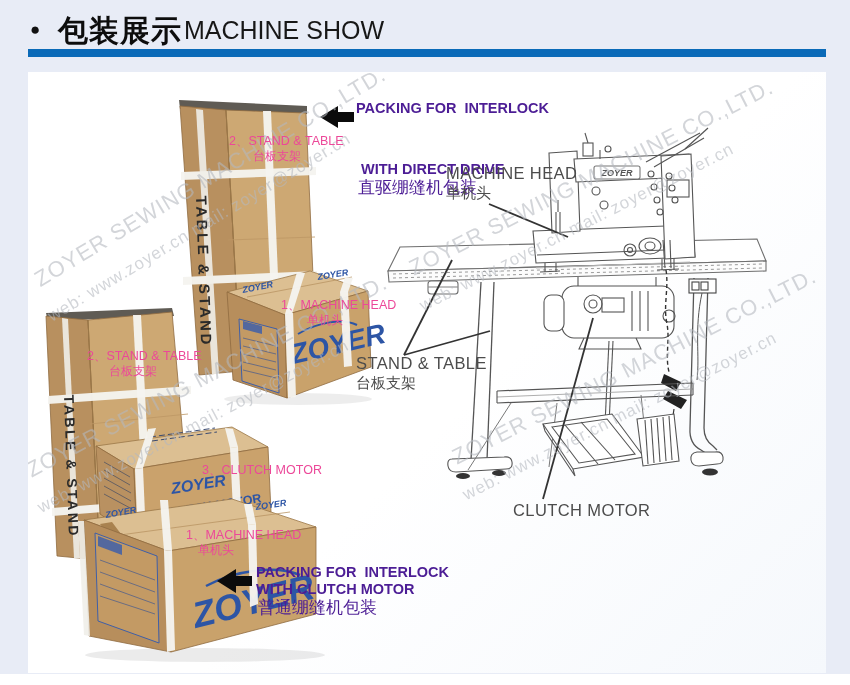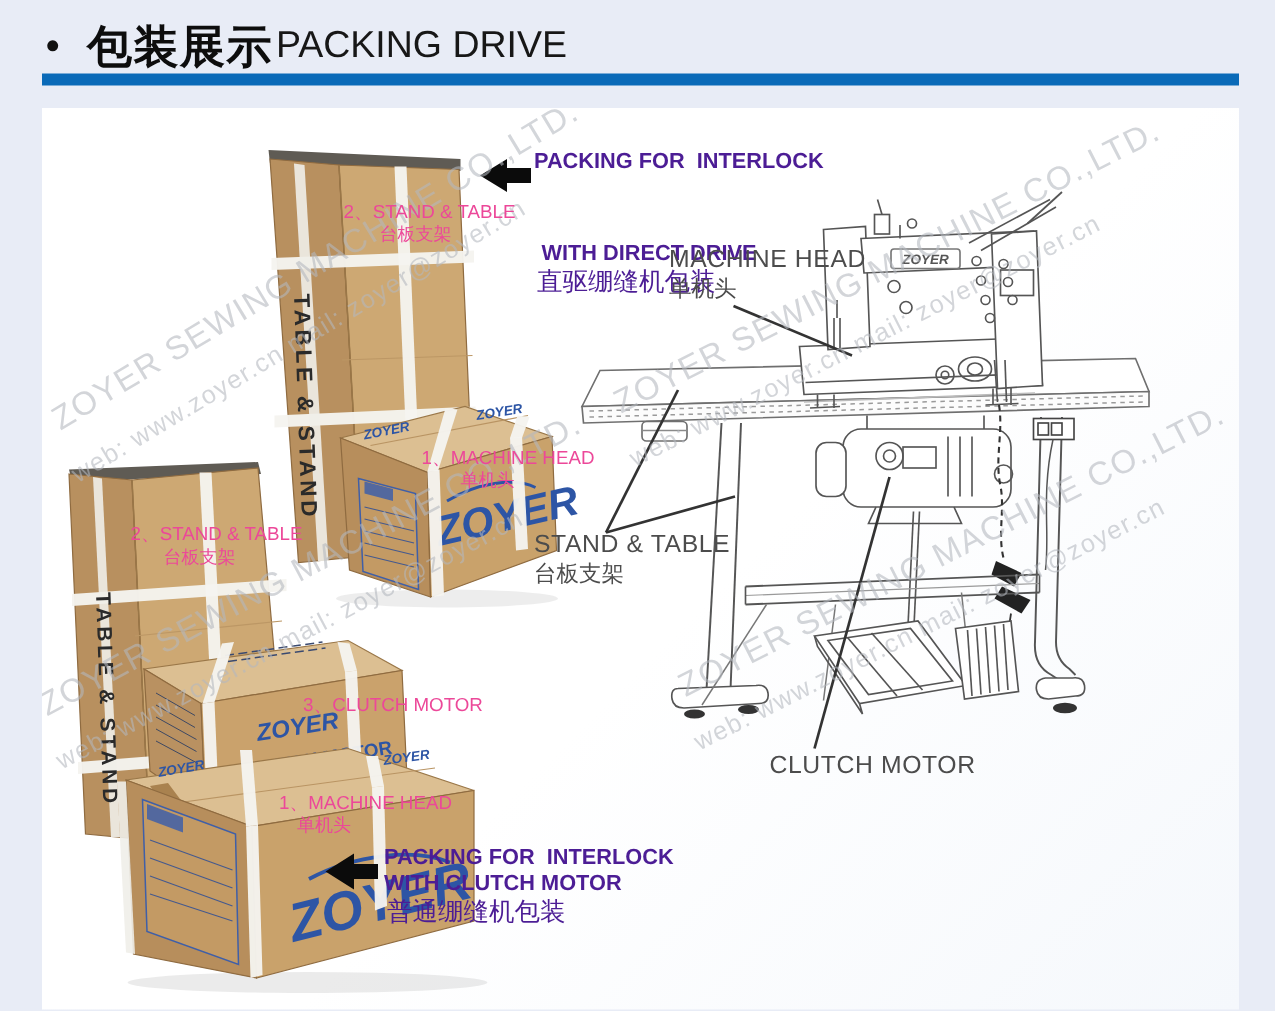--- a/index.html
+++ b/index.html
@@ -52,21 +52,21 @@
   .dl-3{left:513px;top:501px;}
 </style>
 </head>
 <body>
 
 <div class="abs page-mat"></div>
 <div class="abs content-panel"></div>
 
 <div class="abs hdr-bullet">●</div>
 <div class="abs hdr-cn">包装展示</div>
-<div class="abs hdr-en">PACKING DRIVE</div>
+<div class="abs hdr-en">MACHINE SHOW</div>
 <div class="abs hdr-bar"></div>
 
 <svg class="abs art" viewBox="0 0 850 685" xmlns="http://www.w3.org/2000/svg">
 
   <g>
 
     <ellipse cx="298" cy="399" rx="74" ry="6" fill="rgba(0,0,0,0.07)"></ellipse>
 
     <polygon points="179,100 307,106 307,114 180,109" fill="#5f5b54"></polygon>
     <polygon points="180,106 226,110 241,371 199,375" fill="#b8905f" stroke="#8f6b40" stroke-width="0.8"></polygon>

